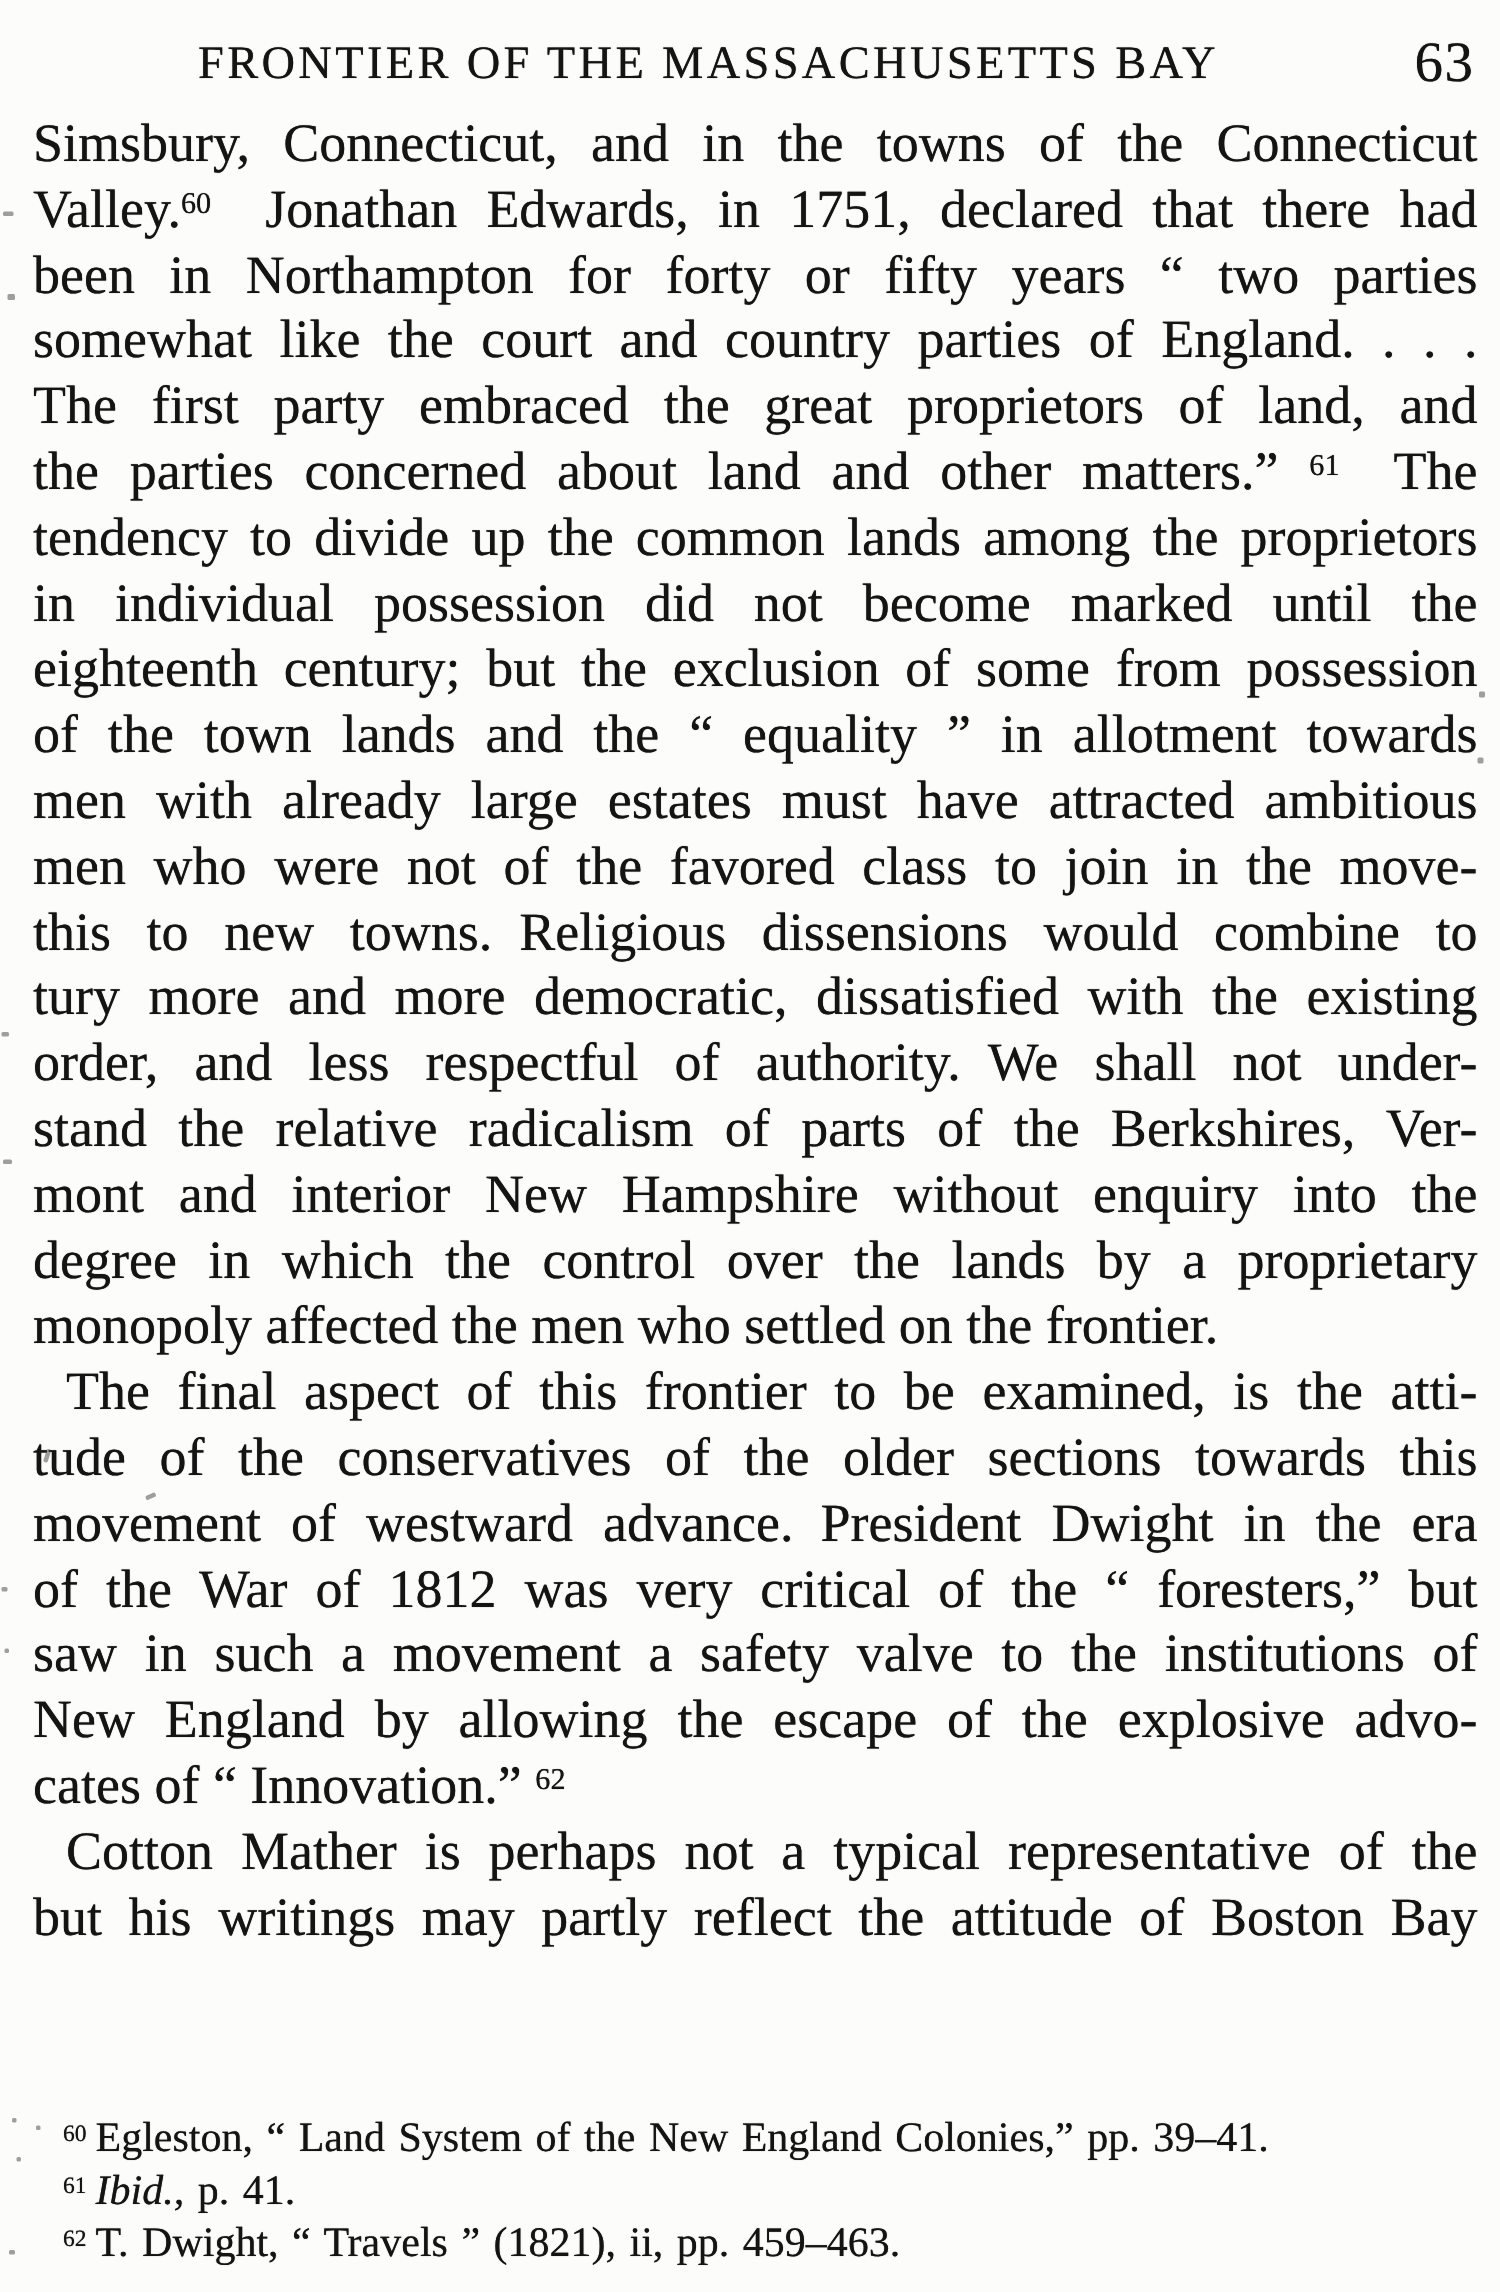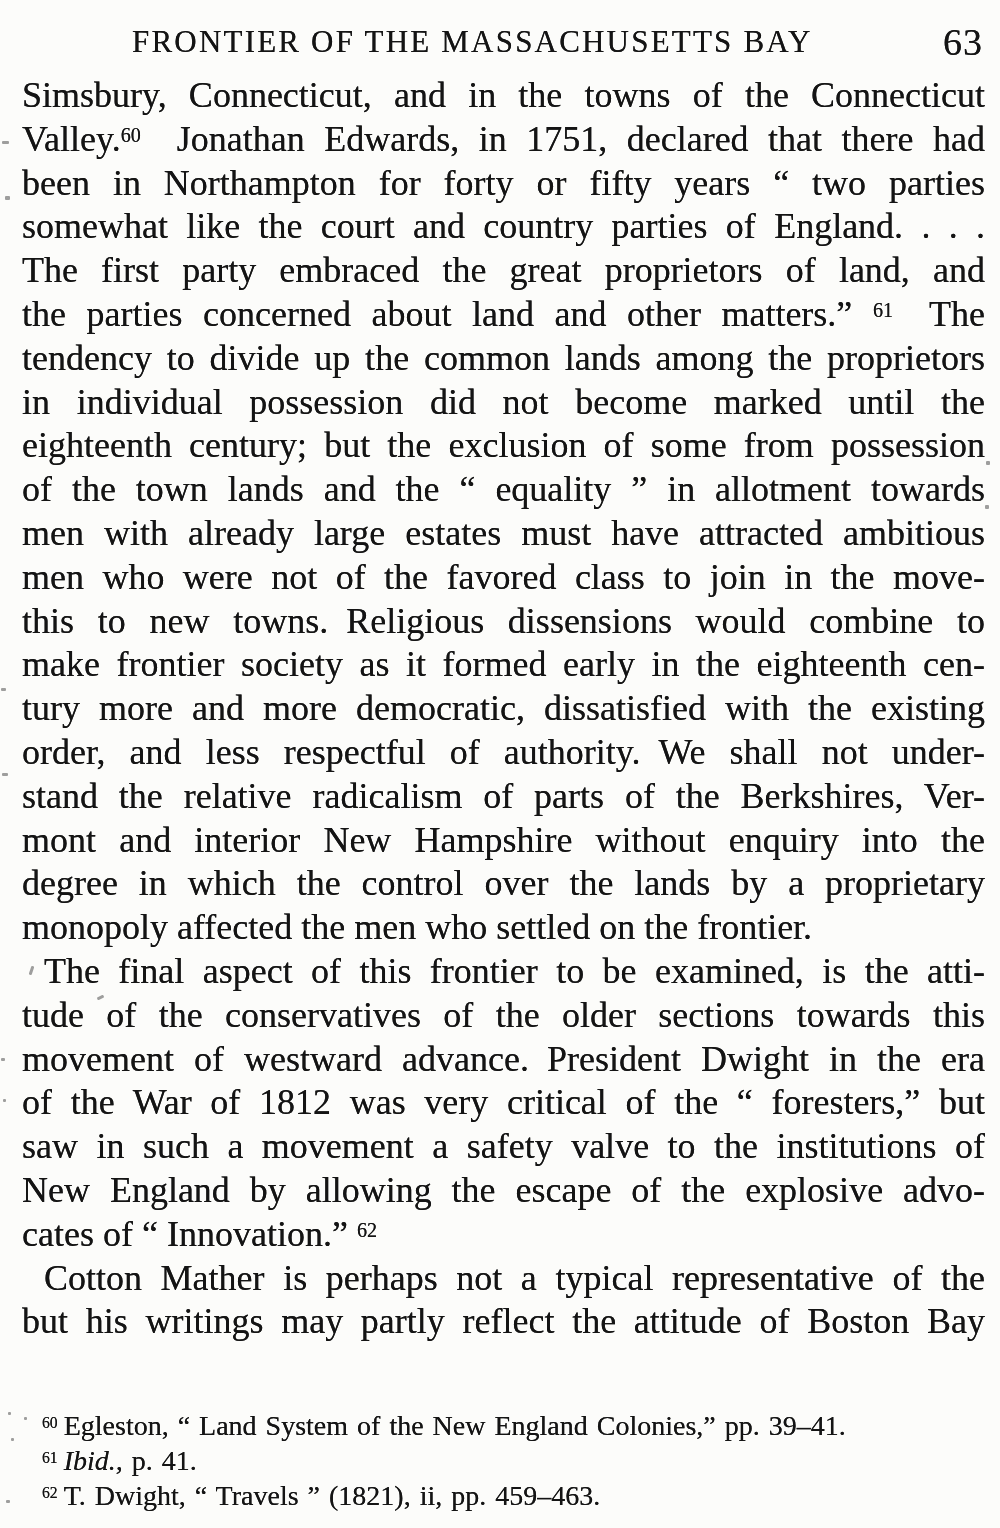--- a/index.html
+++ b/index.html
@@ -70,21 +70,20 @@
       <div class="line">somewhat like the court and country parties of England. . . .</div>
       <div class="line">The first party embraced the great proprietors of land, and</div>
       <div class="line">the parties concerned about land and other matters.” <sup>61</sup> The</div>
       <div class="line">tendency to divide up the common lands among the proprietors</div>
       <div class="line">in individual possession did not become marked until the</div>
       <div class="line">eighteenth century; but the exclusion of some from possession</div>
       <div class="line">of the town lands and the “ equality ” in allotment towards</div>
       <div class="line">men with already large estates must have attracted ambitious</div>
       <div class="line">men who were not of the favored class to join in the move-</div>
       <div class="line">this to new towns. Religious dissensions would combine to</div>
-      <div class="line">make frontier society as it formed early in the eighteenth cen-</div>
       <div class="line">tury more and more democratic, dissatisfied with the existing</div>
       <div class="line">order, and less respectful of authority. We shall not under-</div>
       <div class="line">stand the relative radicalism of parts of the Berkshires, Ver-</div>
       <div class="line">mont and interior New Hampshire without enquiry into the</div>
       <div class="line">degree in which the control over the lands by a proprietary</div>
       <div class="line end">monopoly affected the men who settled on the frontier.</div>
     </div>
 
     <div class="para">
       <div class="line indent">The final aspect of this frontier to be examined, is the atti-</div>

